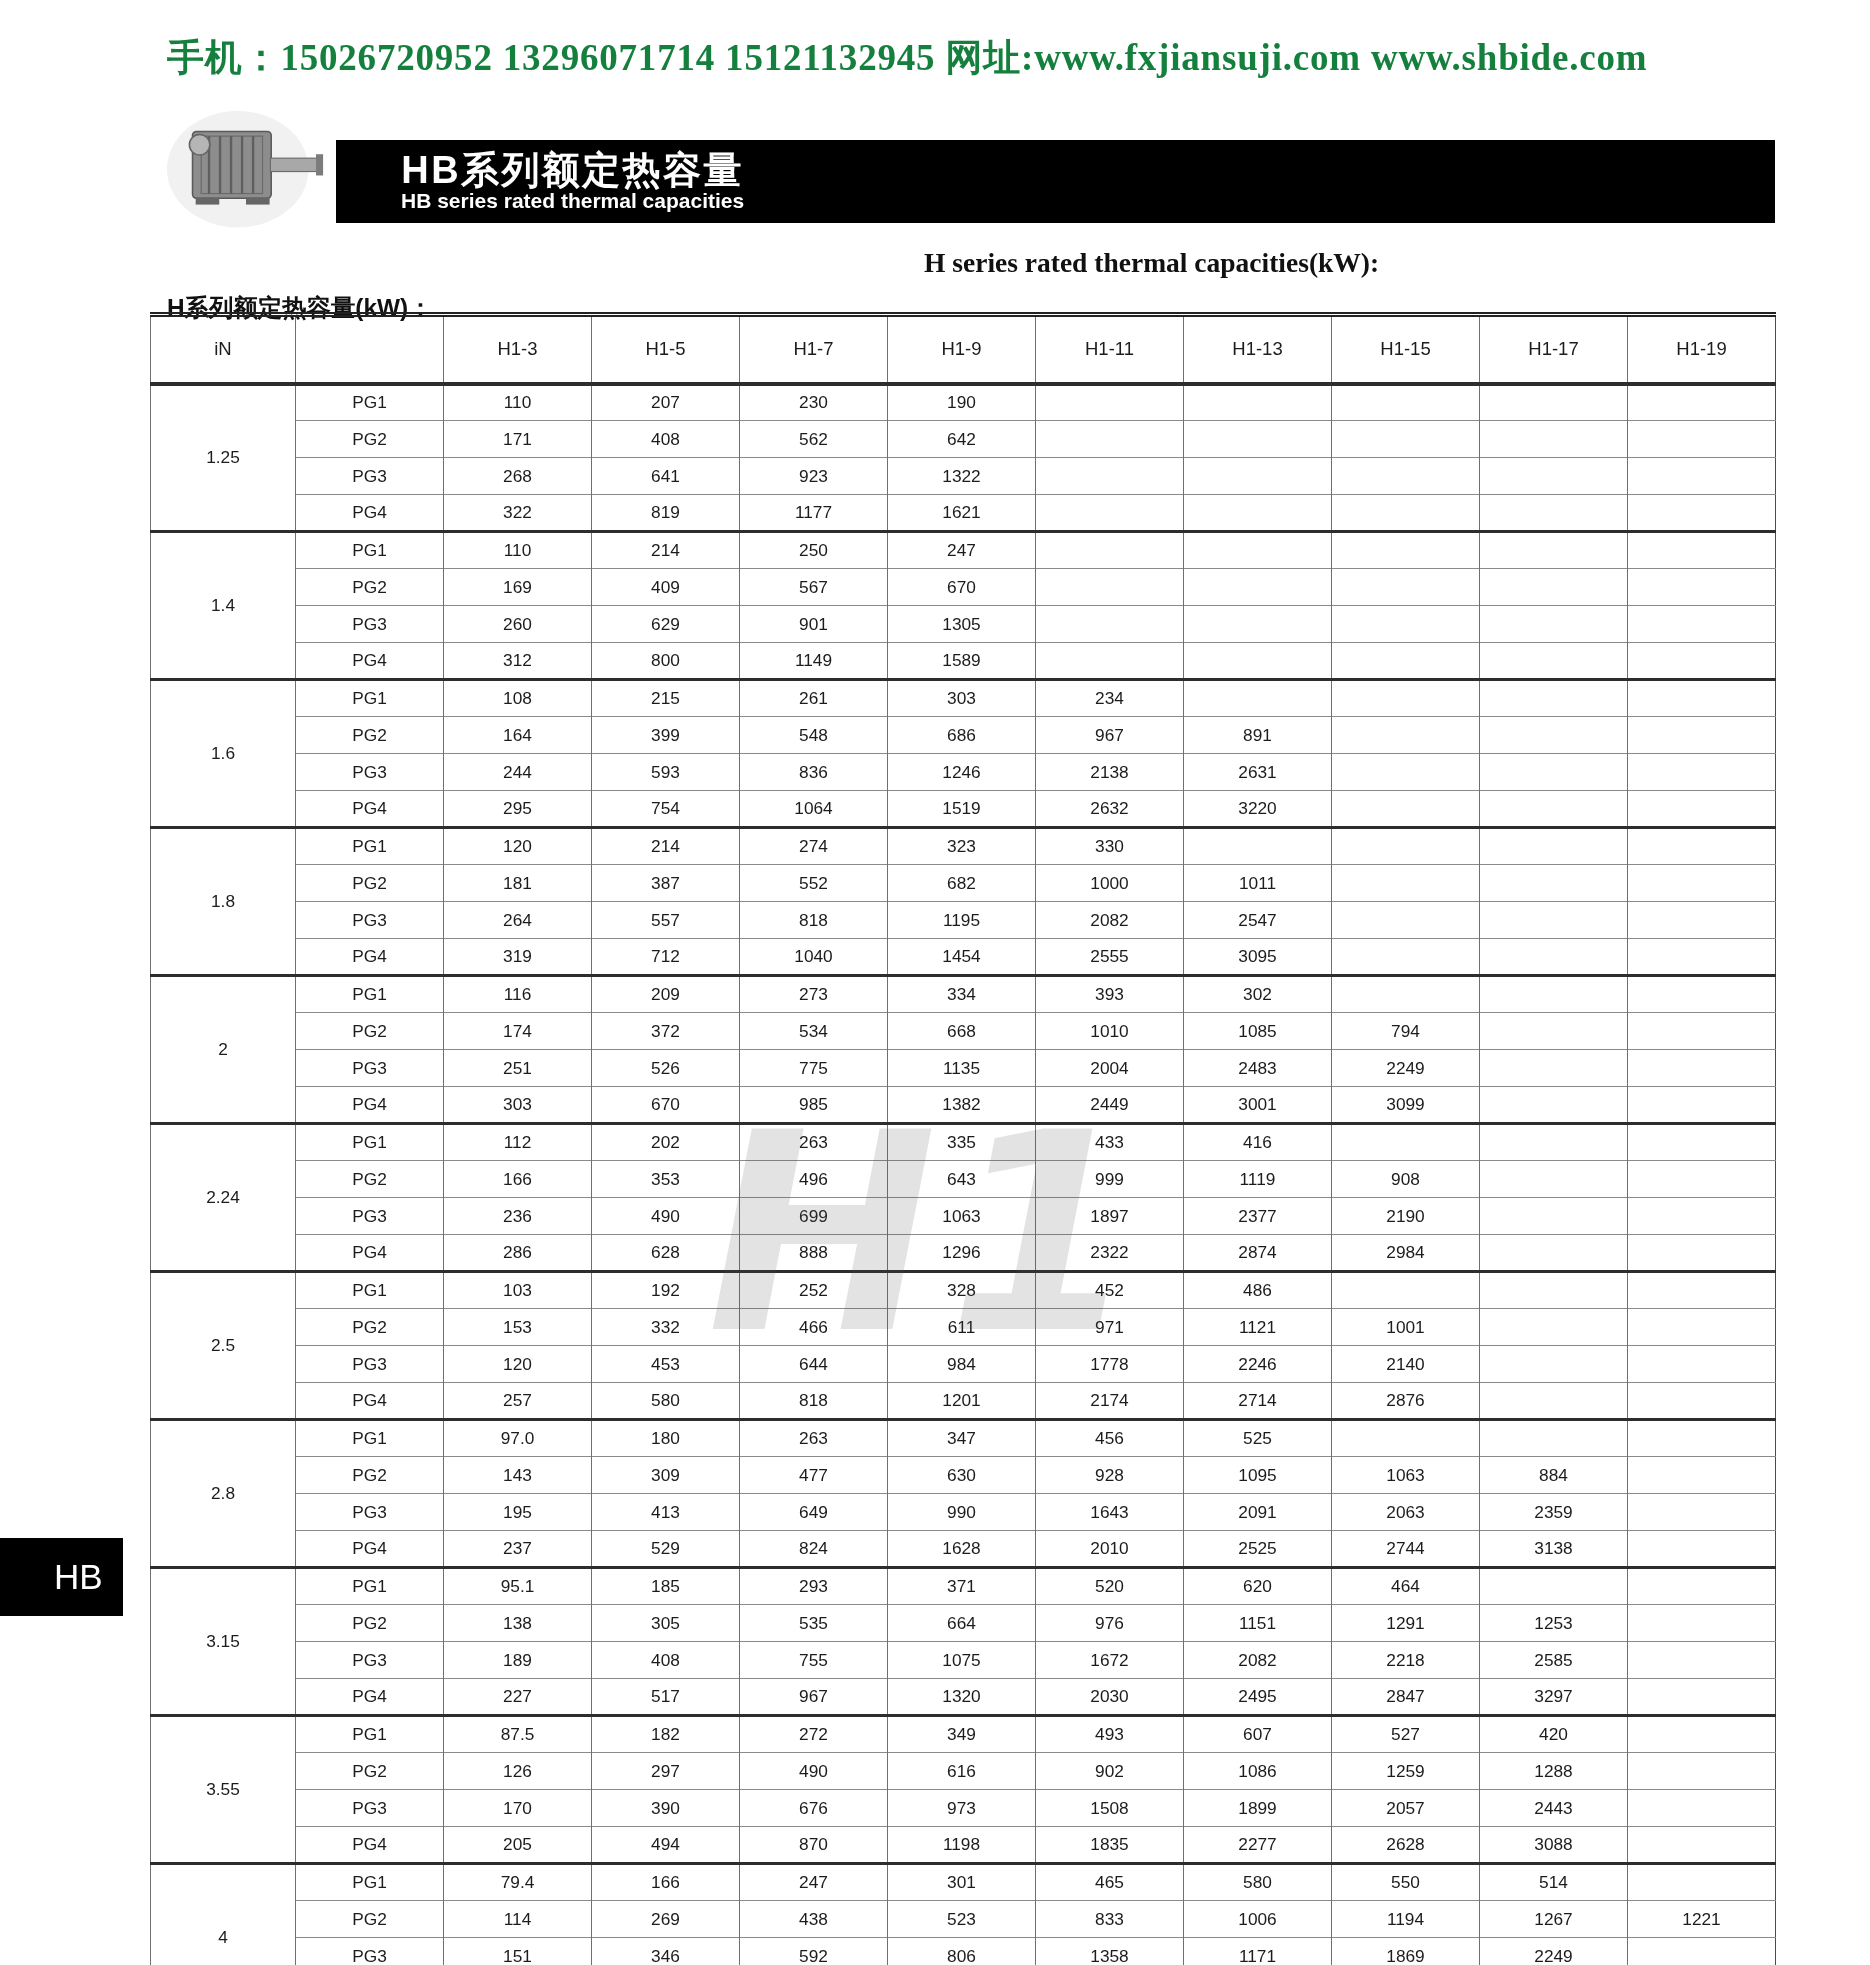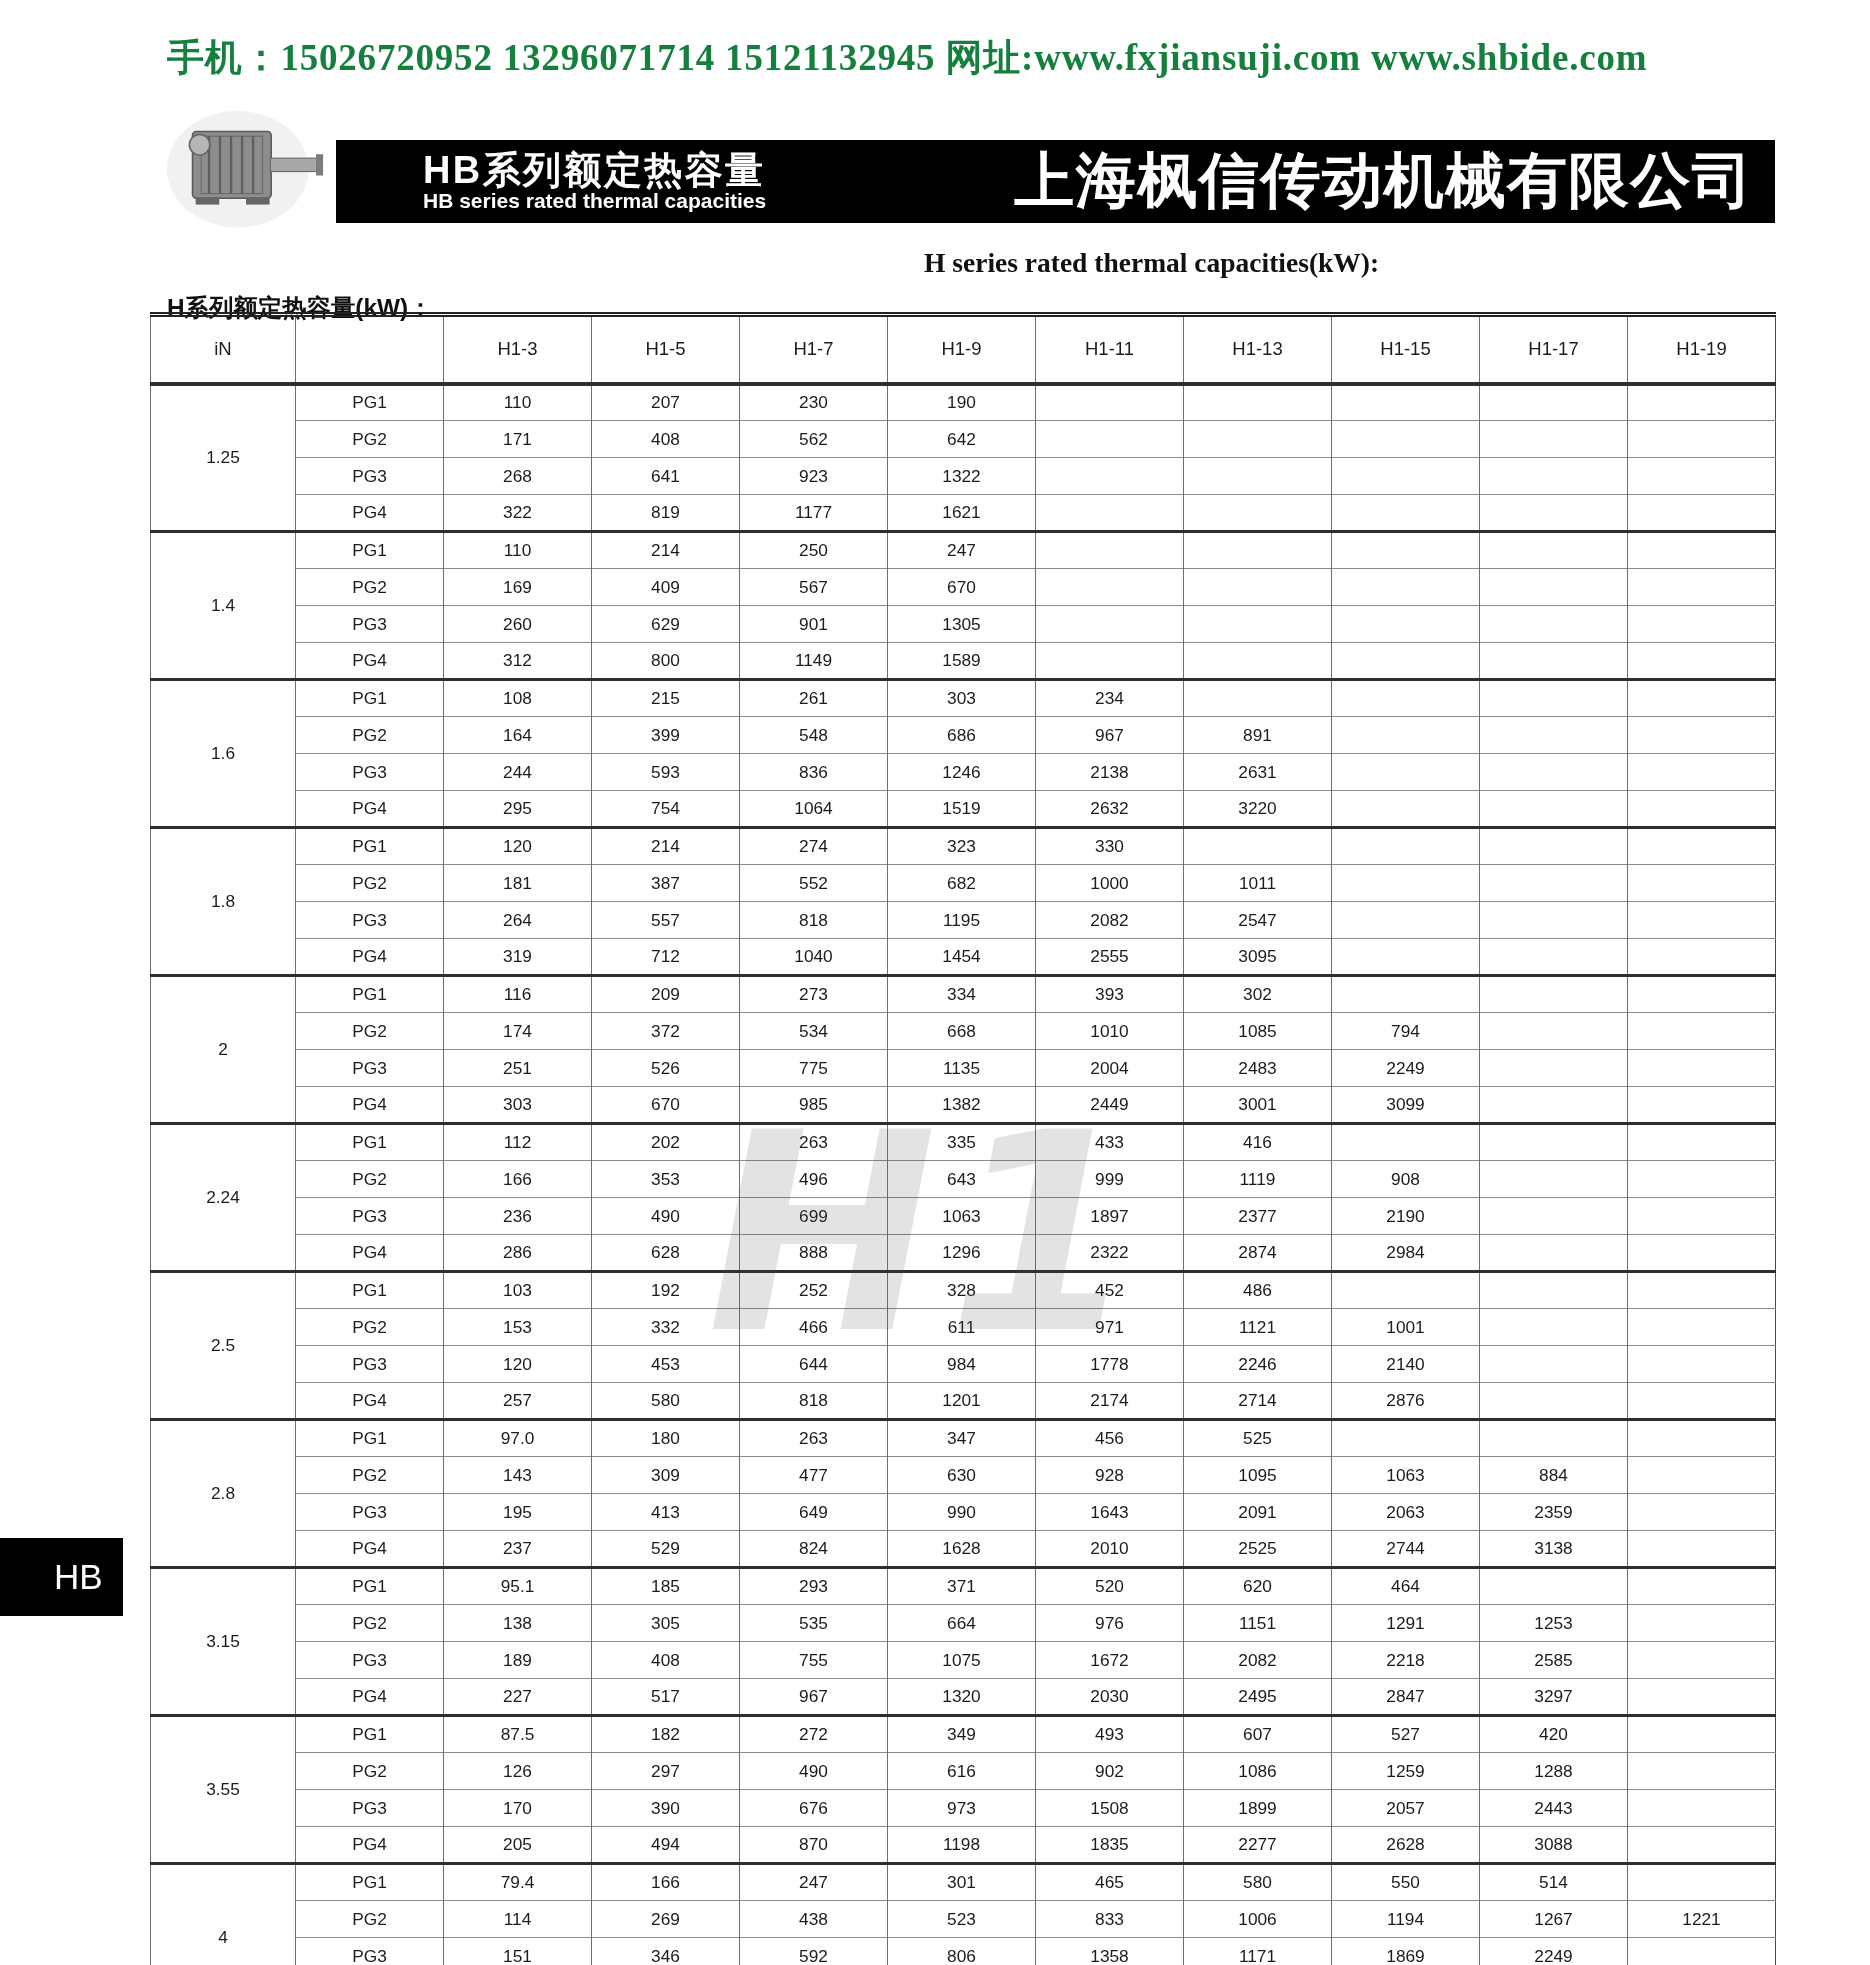--- a/index.html
+++ b/index.html
@@ -17,21 +17,21 @@
     font-weight:bold;font-size:37px;line-height:1.1;
     color:#15803d;white-space:nowrap;letter-spacing:0.8px;
   }
   
   .gear{position:absolute;left:165px;top:107px;width:175px;height:122px;z-index:3;}
   
   .banner{
     position:absolute;left:336px;top:140px;width:1439px;height:83px;
     background:#000000;display:flex;align-items:center;z-index:2;
   }
-  .banner-left{margin-left:87px;color:#ffffff;}
+  .banner-left{margin-left:65px;color:#ffffff;text-align:center;}
   .banner-zh{font-size:38px;font-weight:bold;line-height:1.05;letter-spacing:2.4px;white-space:nowrap;}
   .banner-en{font-size:21px;font-weight:bold;line-height:1.05;white-space:nowrap;}
   .company{
     margin-left:auto;margin-right:21.6px;color:#ffffff;
     font-family:"Liberation Serif",serif;
     font-size:60px;font-weight:bold;white-space:nowrap;letter-spacing:1.6px;
   }
   
   .sec-zh{
     position:absolute;left:167px;top:252px;
@@ -103,21 +103,20 @@
     <rect x="78" y="230" width="60" height="18" fill="#666"></rect>
     <rect x="206" y="230" width="60" height="18" fill="#666"></rect>
   </svg>
 </div>
 
 <div class="banner">
   <div class="banner-left">
     <div class="banner-zh">HB系列额定热容量</div>
     <div class="banner-en">HB series rated thermal capacities</div>
   </div>
-  <div class="company">上海枫信传动机械有限公司</div>
 </div>
 
 <div class="sec-zh">H系列额定热容量(kW)：</div>
 <div class="sec-en">H series rated thermal capacities(kW):</div>
 
 <table class="ttable">
   <colgroup>
     <col style="width:145px">
     <col style="width:148px">
     <col span="9" style="width:148px">

